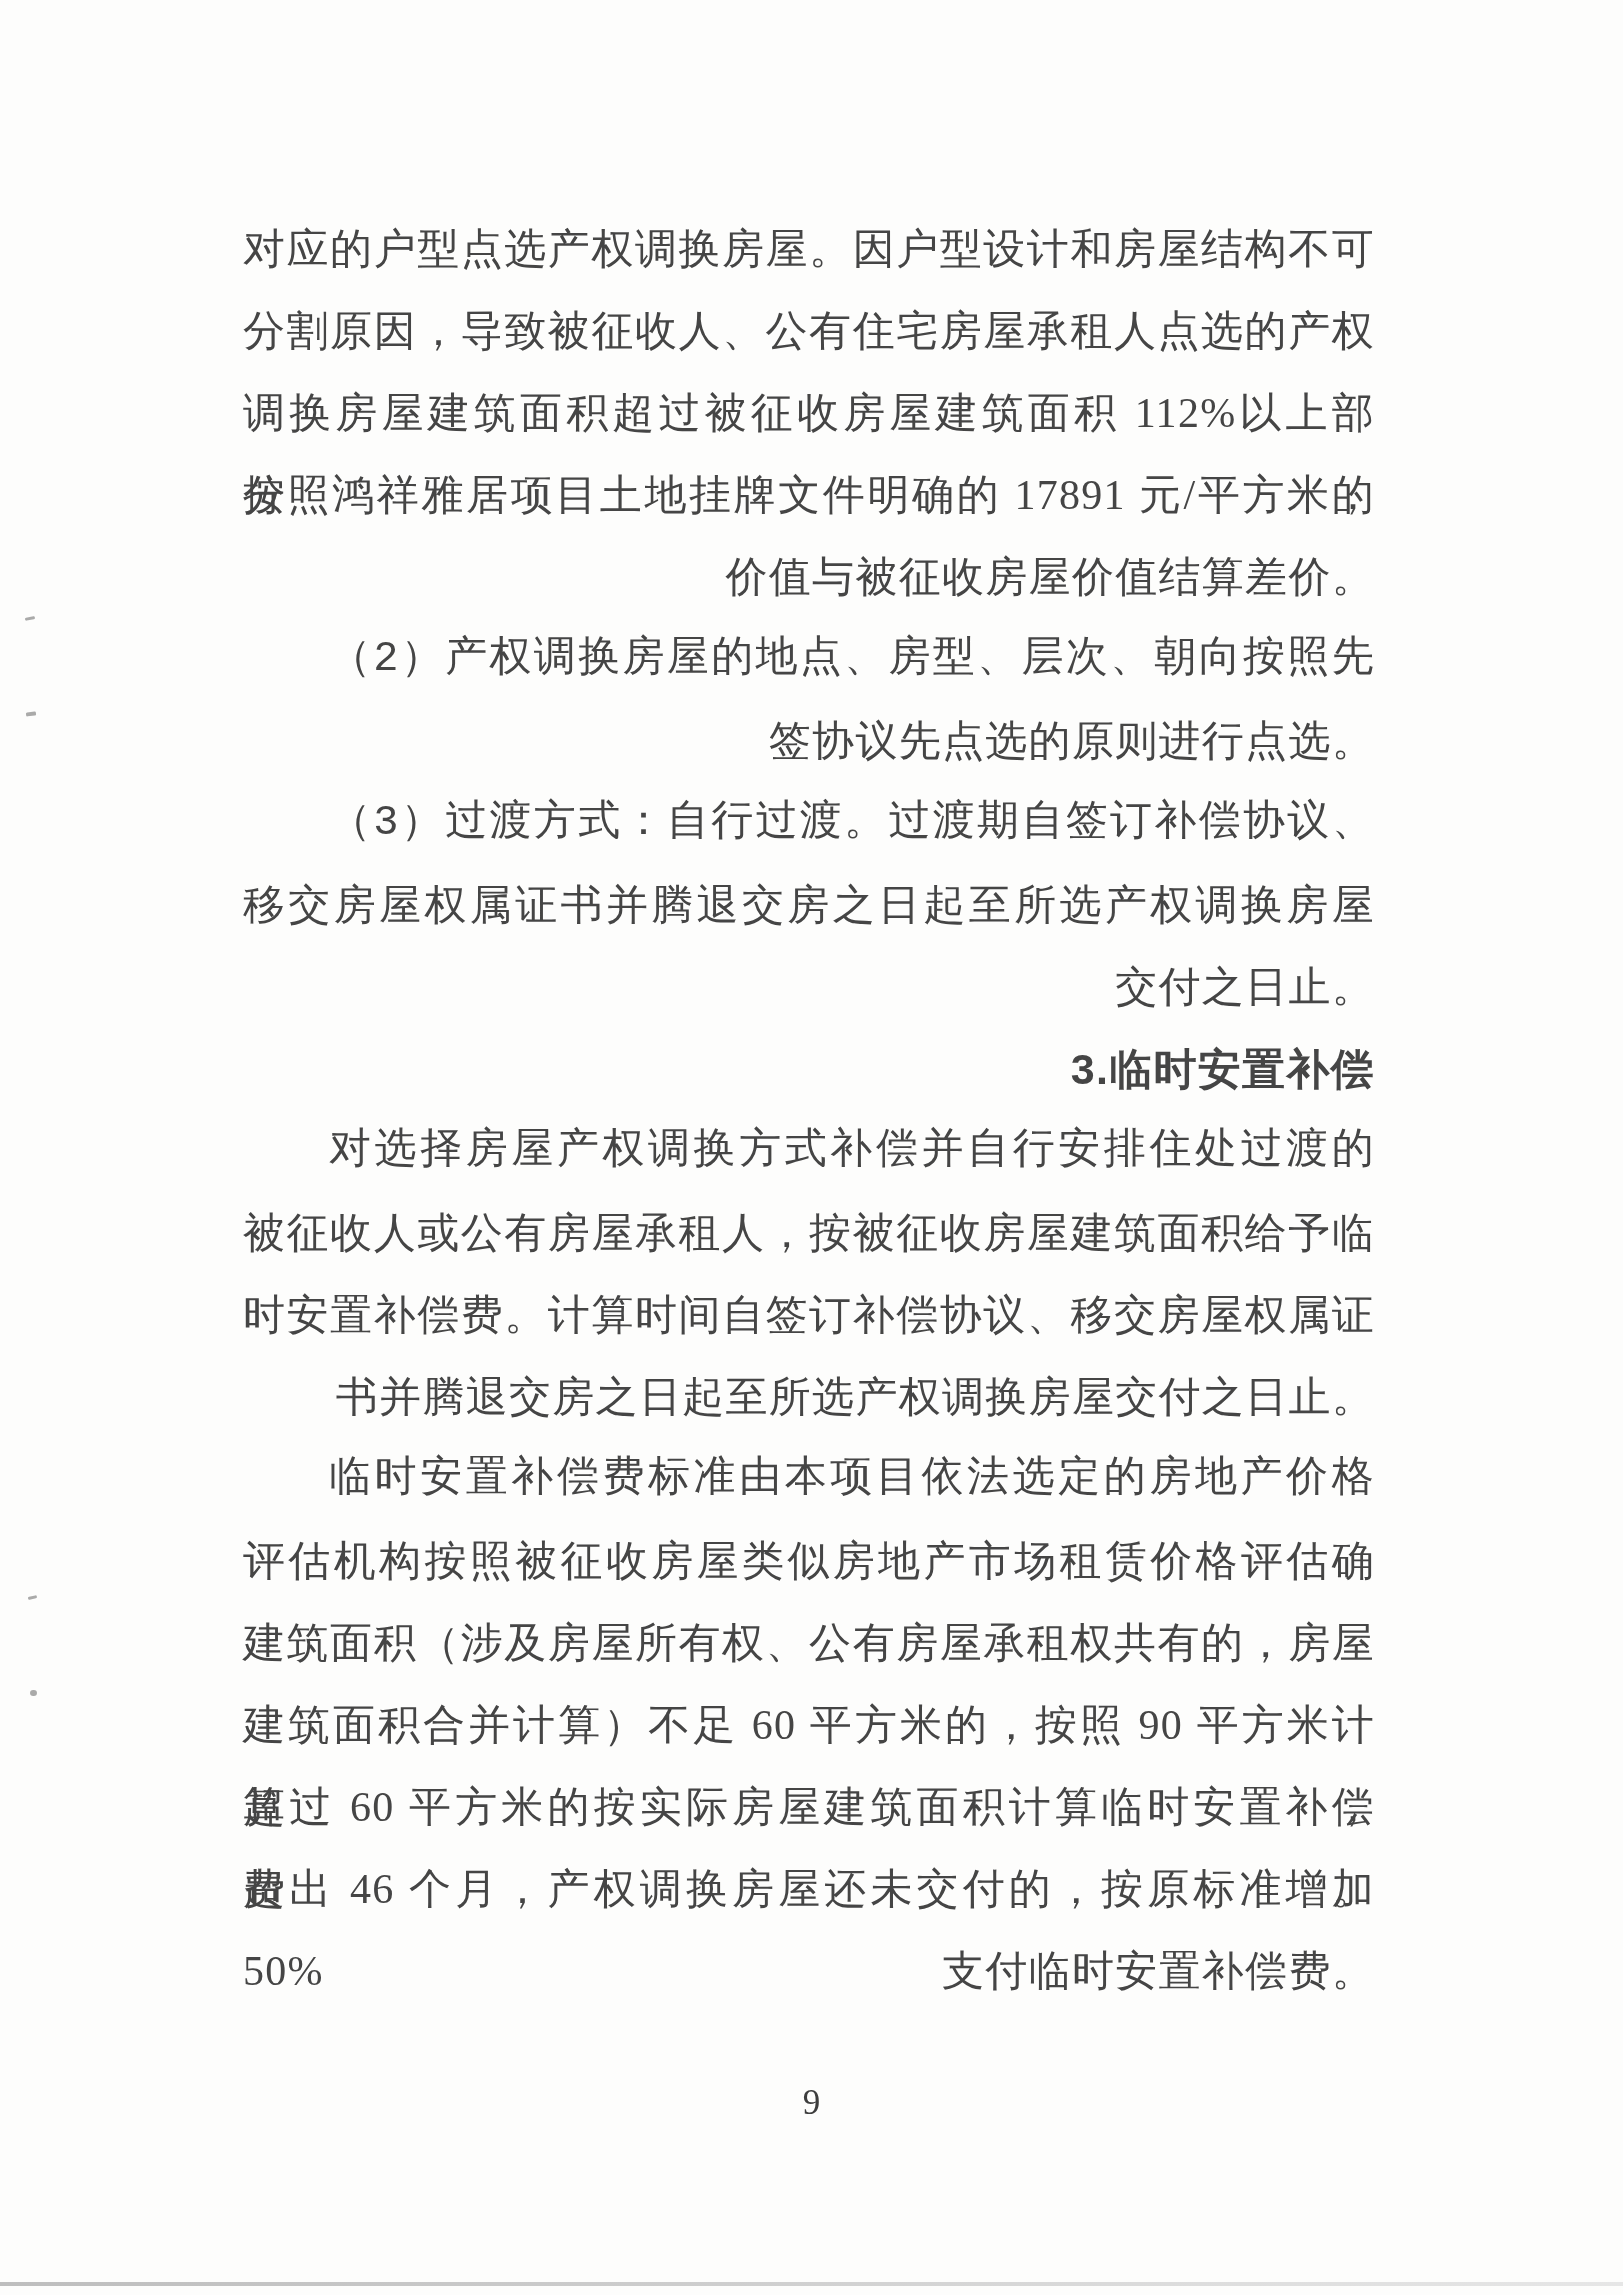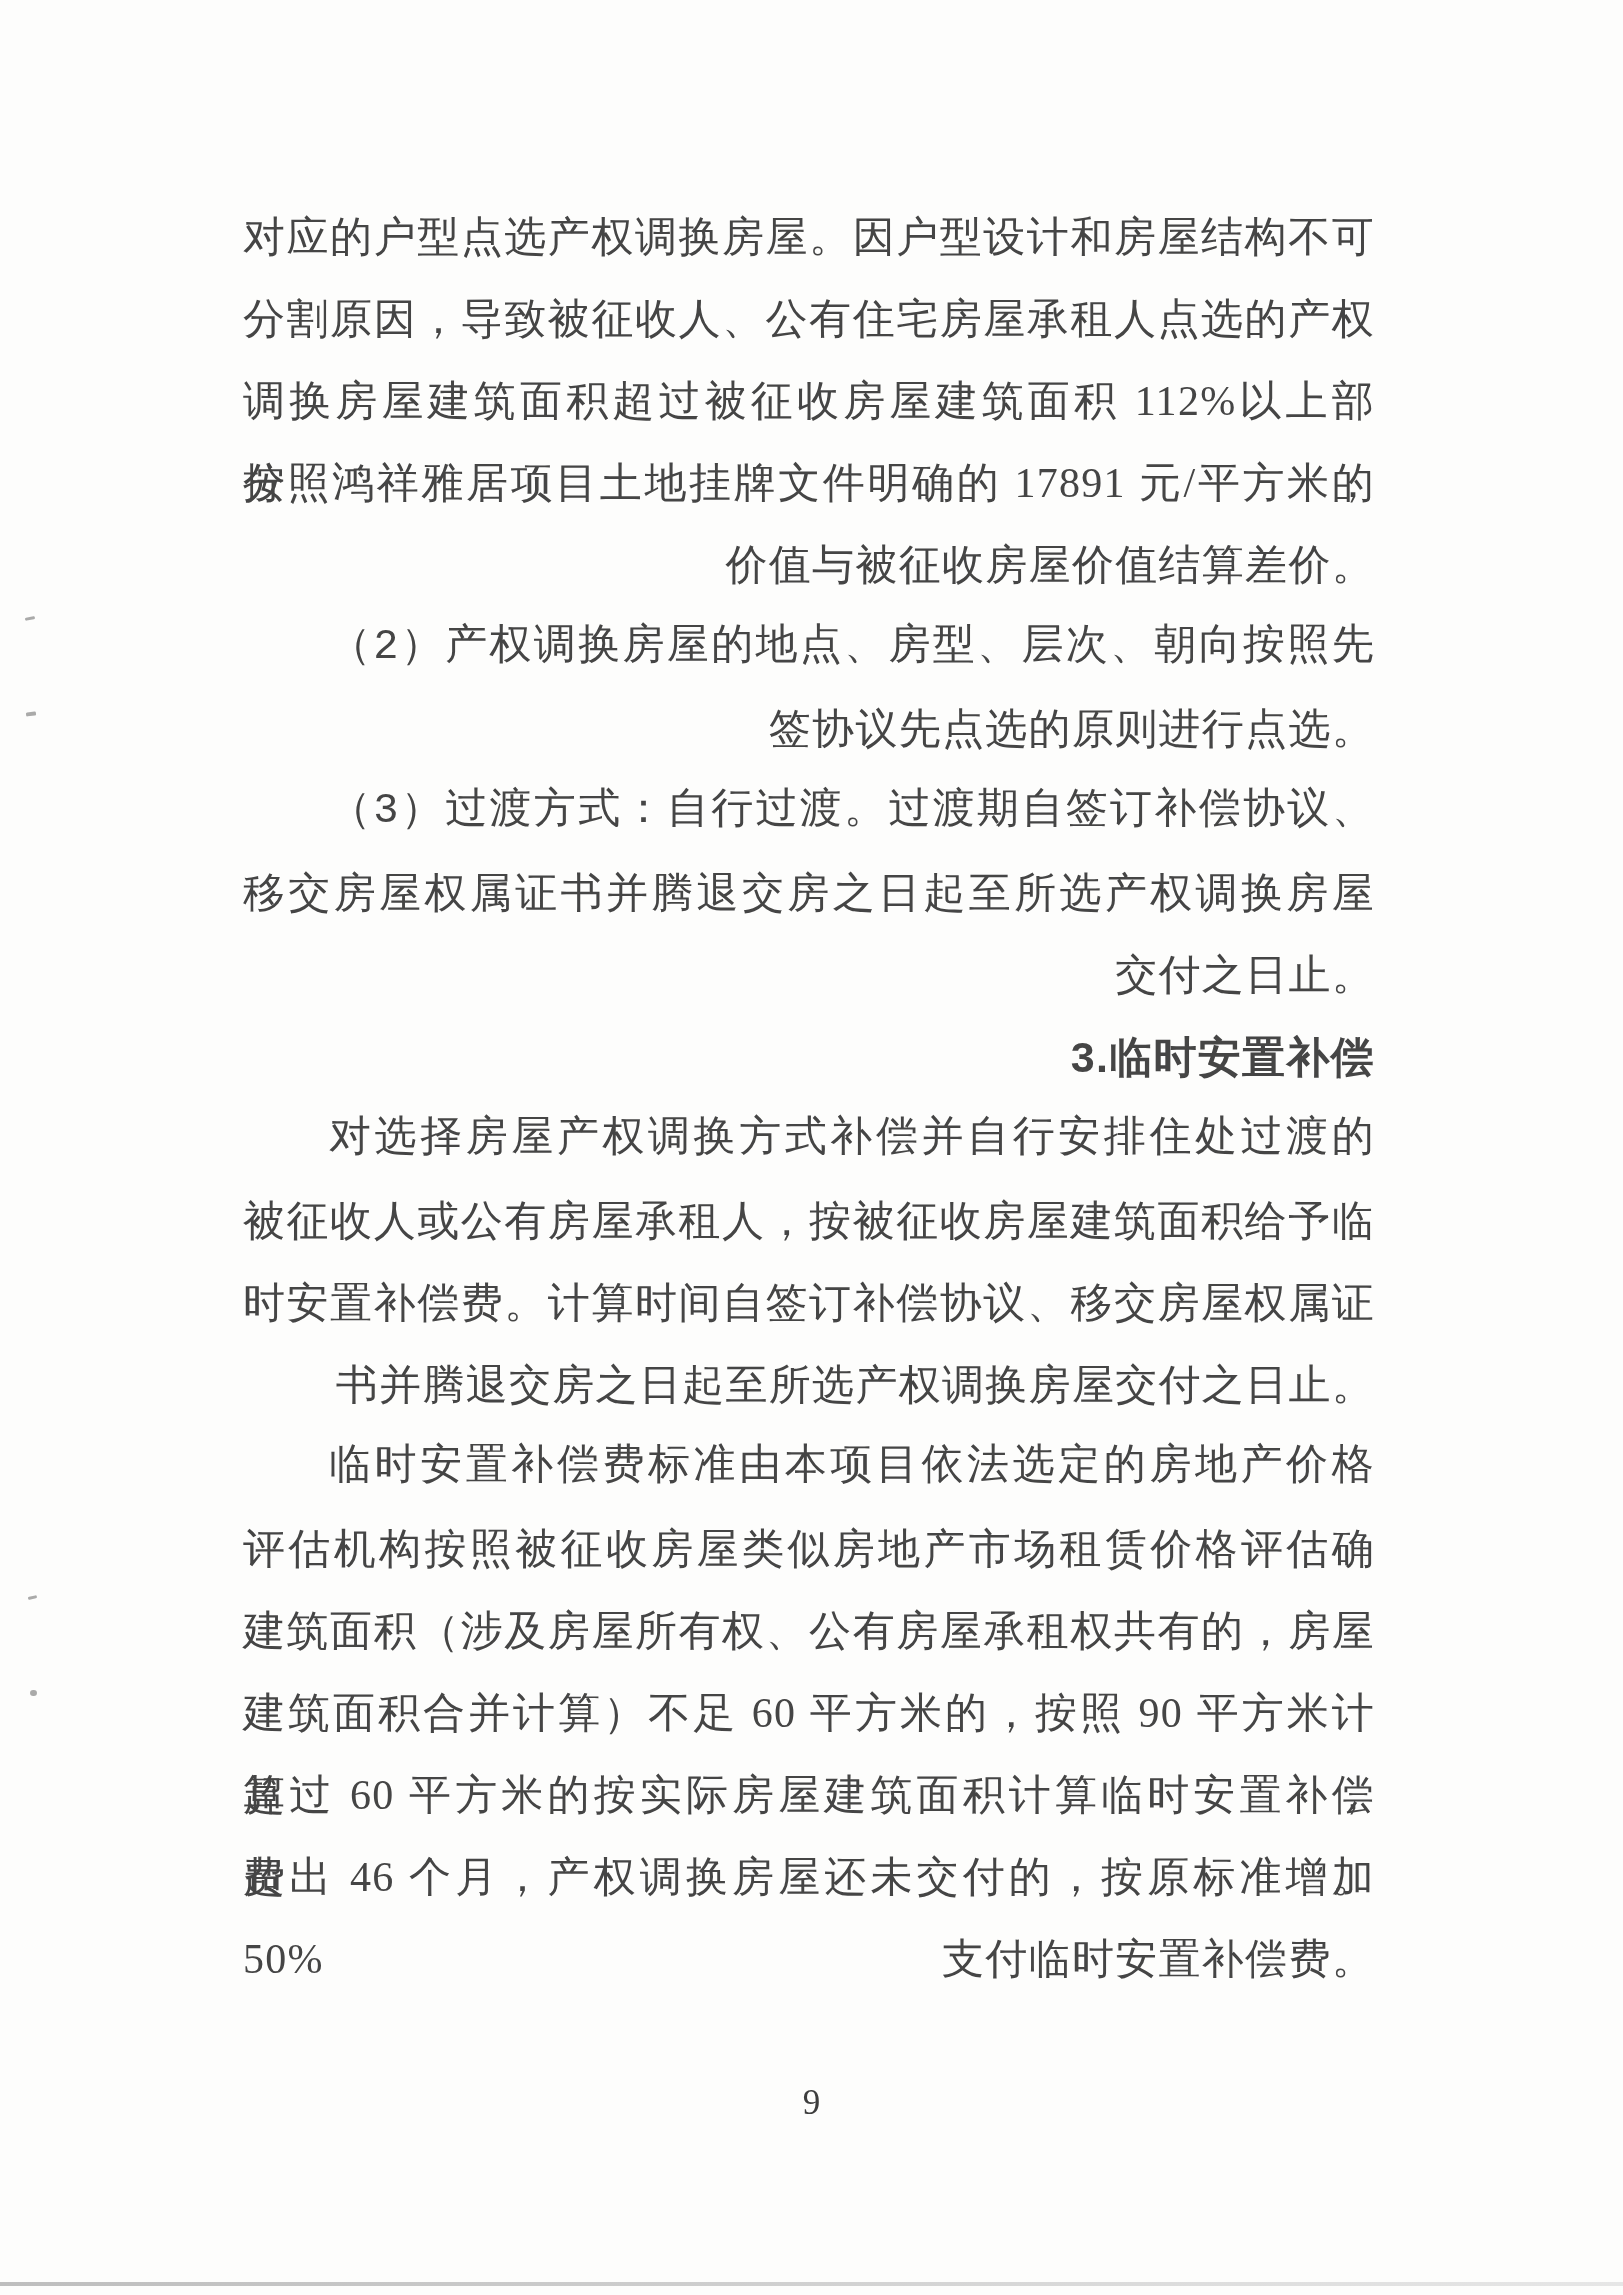--- a/index.html
+++ b/index.html
@@ -13,21 +13,21 @@
     width:1623px;
     height:2295px;
     background:var(--paper);
     overflow:hidden;
     font-family:"Liberation Serif","DejaVu Serif",serif;
     color:var(--ink);
   }
   .text-block{
     position:absolute;
     left:243px;
-    top:196px;
+    top:208px;
     width:1132px;
   }
   .para{margin:0;padding:0;}
   .line{
     font-size:42px;
     line-height:82px;
     height:82px;
     letter-spacing:1.3px;
     text-align:right;
     white-space:normal;

